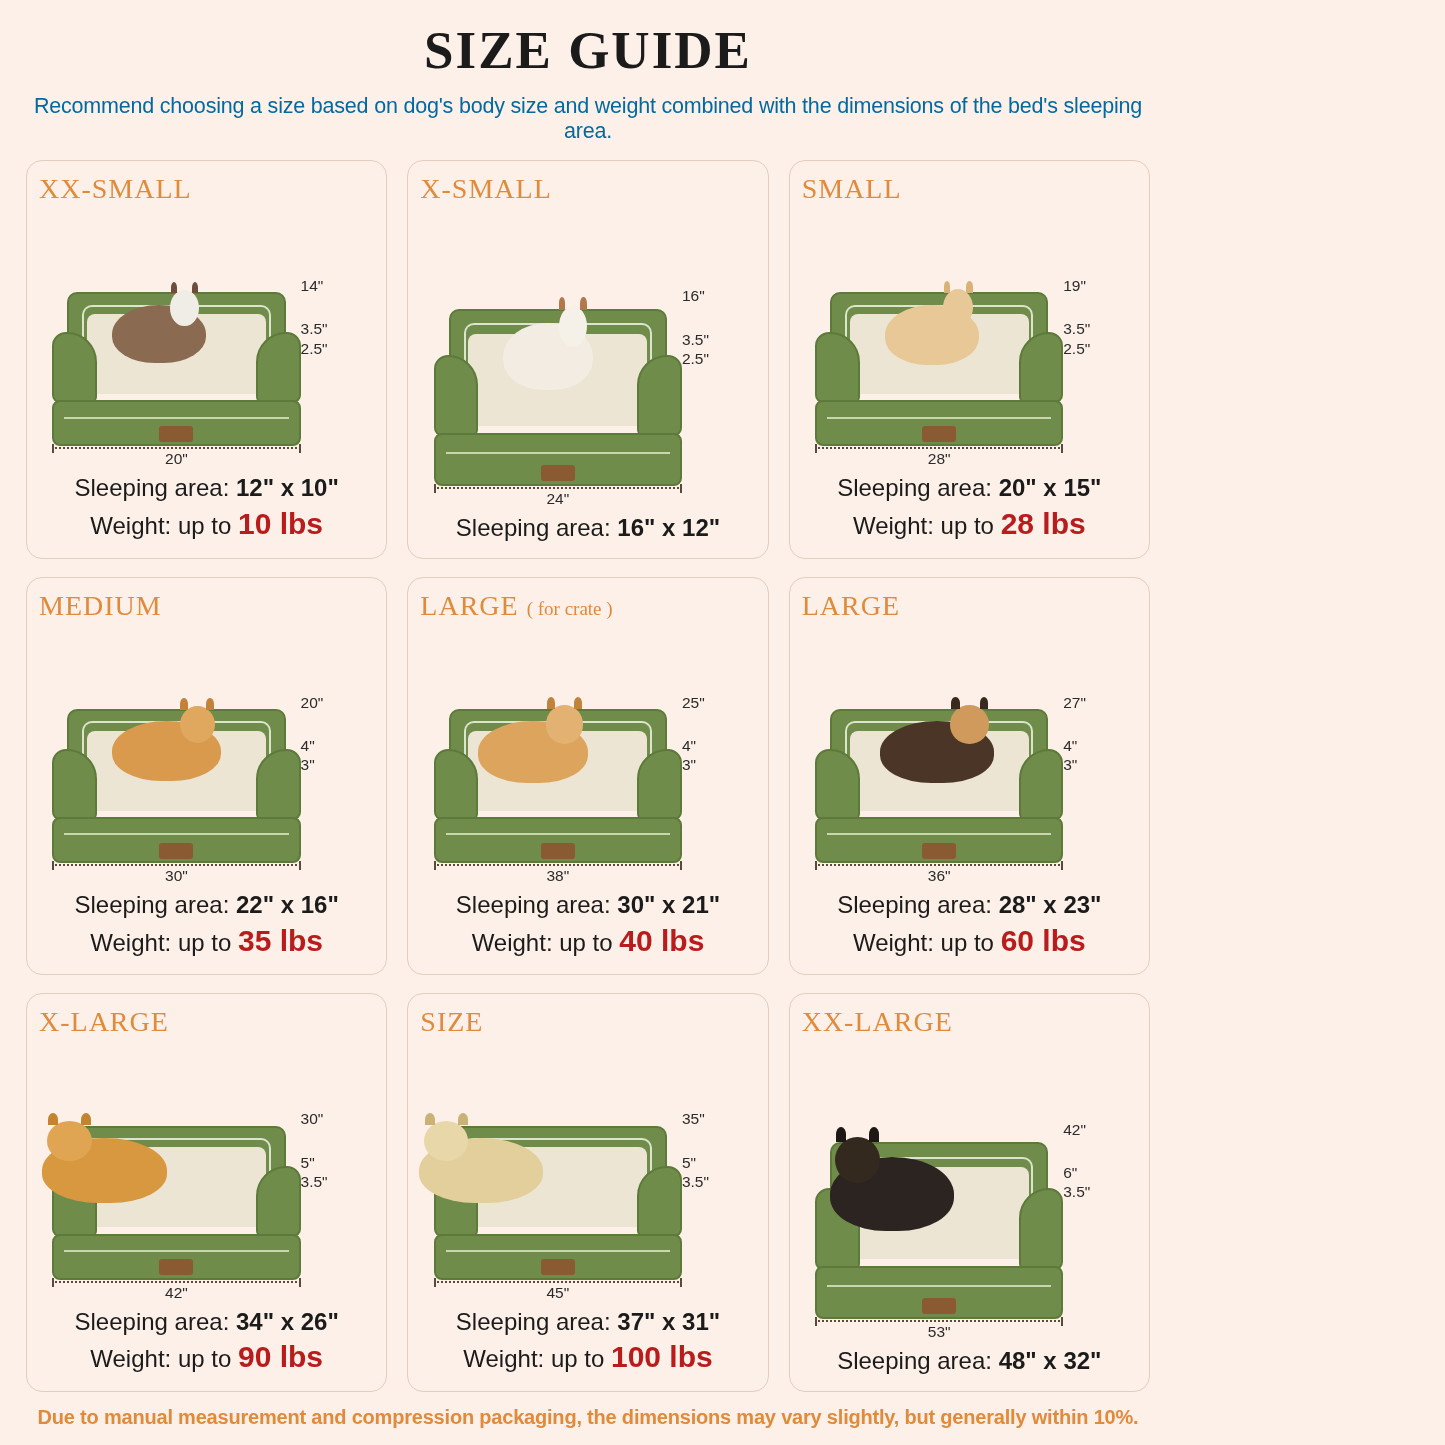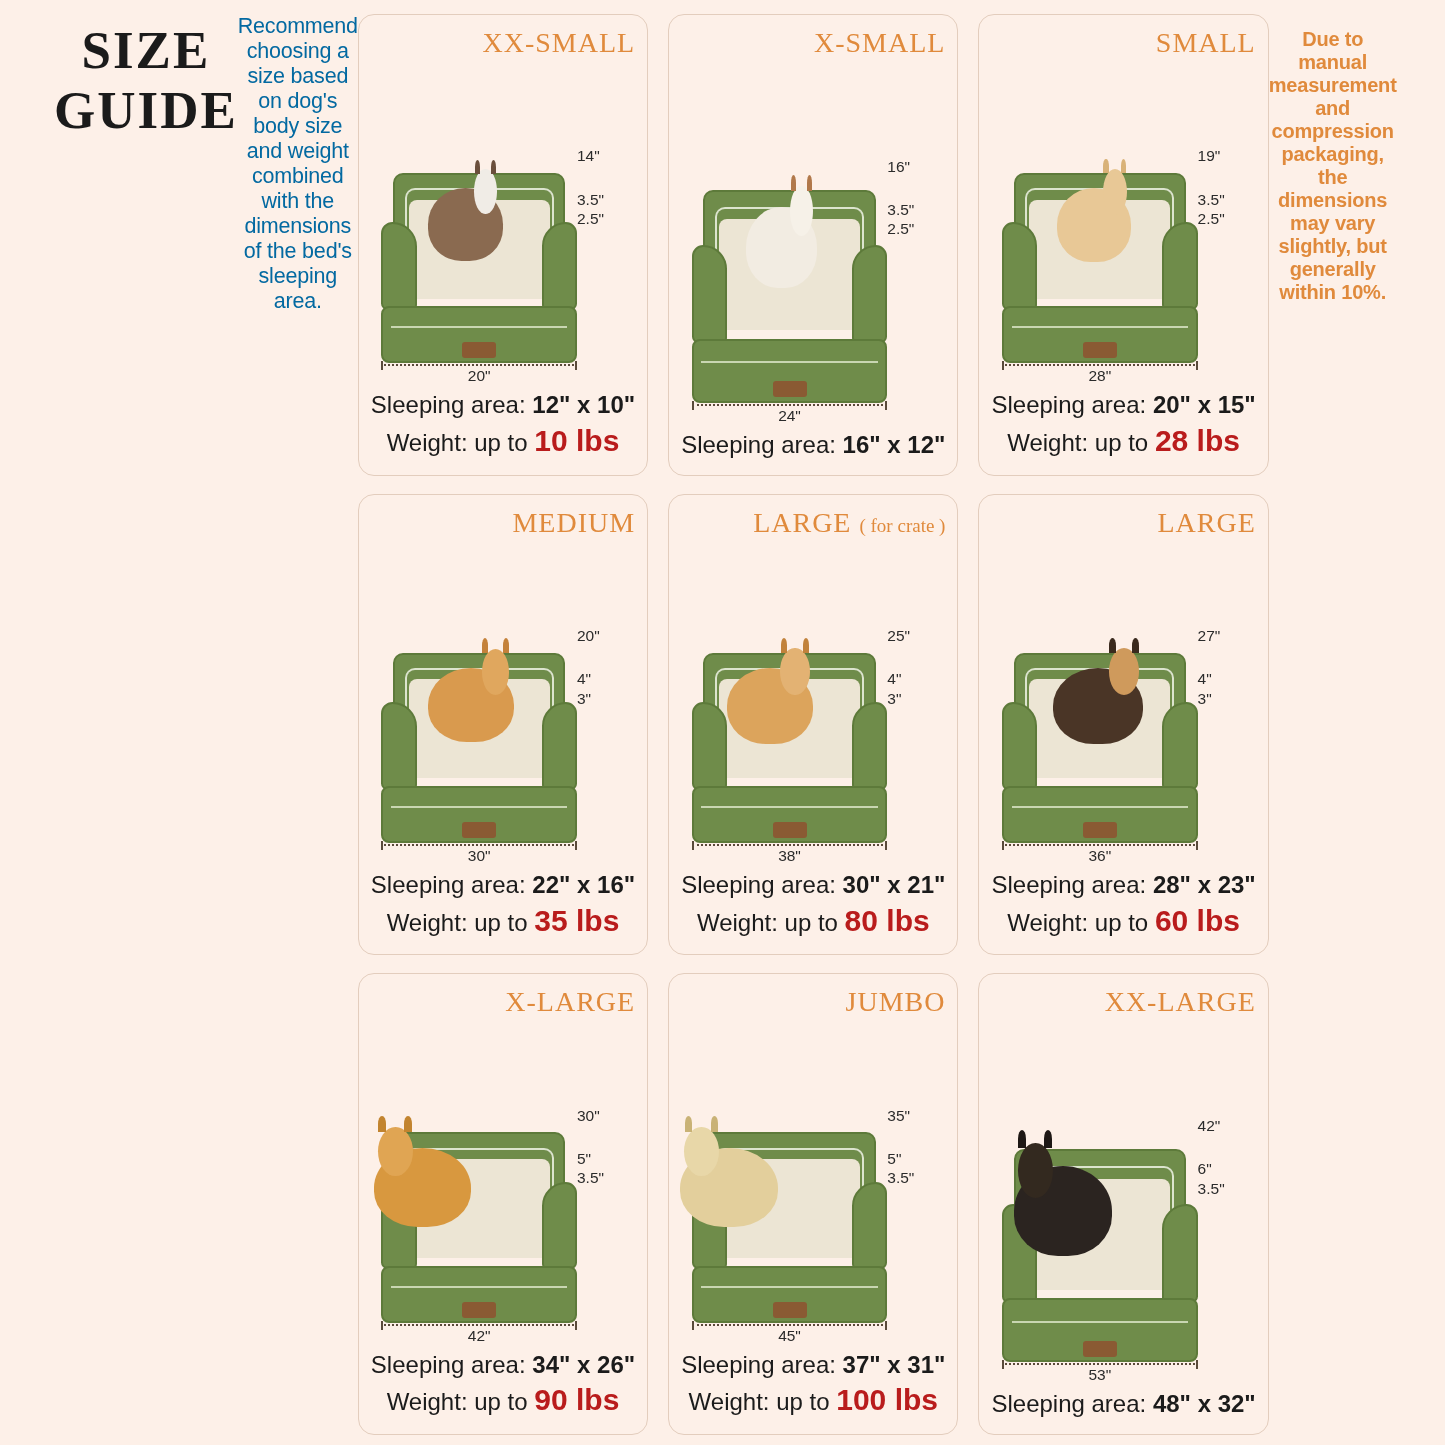--- a/index.html
+++ b/index.html
@@ -7,21 +7,21 @@
     margin: 0; padding: 0;
     width: 1445px; height: 1445px;
     background: #fdf0e8;
     font-family: "Liberation Sans", sans-serif;
   }
   .page {
     width: 1176px; height: 1445px;
     background: #fdf0e8;
     padding: 14px 26px 10px 26px;
     display: flex;
-    margin-left: 28px;
+    flex-direction: column;
   }
   .title {
     text-align: center;
     font-family: "Liberation Serif", serif;
     font-size: 53px;
     font-weight: bold;
     letter-spacing: 2px;
     color: #1b1b1b;
     margin: 6px 0 14px 0;
   }
@@ -40,21 +40,21 @@
     grid-template-rows: repeat(3, 1fr);
     gap: 18px 20px;
   }
   .card {
     border: 1px solid #e3cdbd;
     border-radius: 16px;
     background: #fdf0e8;
     padding: 8px 12px 10px 12px;
     display: flex;
     flex-direction: column;
-    align-items: flex-end;
+    align-items: flex-start;
     position: relative;
   }
   .card-title {
     font-family: "Liberation Serif", serif;
     font-size: 28px;
     color: #e08a3c;
     letter-spacing: 1px;
     margin: 4px 0 2px 0;
     white-space: nowrap;
   }
@@ -453,21 +453,21 @@
     </div>
 
     <div class="specs">
       <div class="spec-line">
         <span>Sleeping area:</span>
         <span class="b">30" x 21"</span>
       </div>
       <div class="spec-line">
         <span>Weight:</span>
         <span>up to</span>
-        <span class="lbs">80 lbs</span>
+        <span class="lbs">40 lbs</span>
       </div>
     </div>
   </div>
       <div class="card">
     <div class="card-title">
       <span>LARGE</span>
       <span class="note"></span>
     </div>
 
     <div class="illus">
@@ -559,21 +559,21 @@
       </div>
       <div class="spec-line">
         <span>Weight:</span>
         <span>up to</span>
         <span class="lbs">90 lbs</span>
       </div>
     </div>
   </div>
       <div class="card">
     <div class="card-title">
-      <span>JUMBO</span>
+      <span>SIZE</span>
       <span class="note"></span>
     </div>
 
     <div class="illus">
       <div class="bed">
         <div class="backrest"></div>
         <div class="piping"></div>
         <div class="inner"></div>
         <div class="bolster-l"></div>
         <div class="bolster-r"></div>

